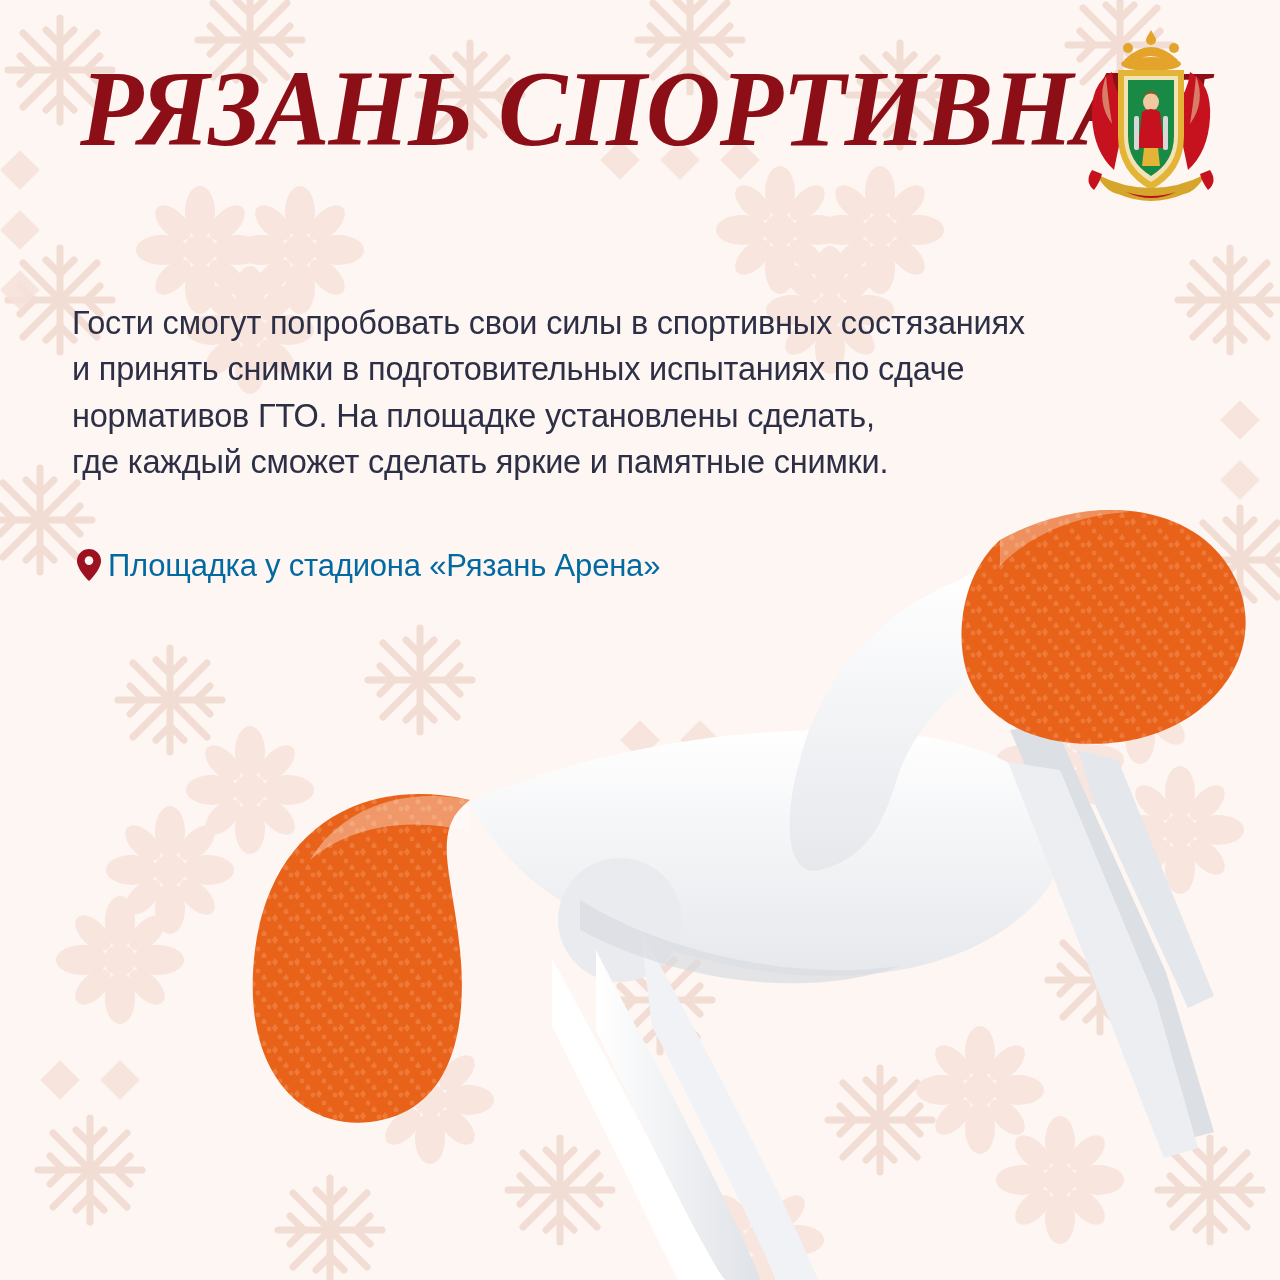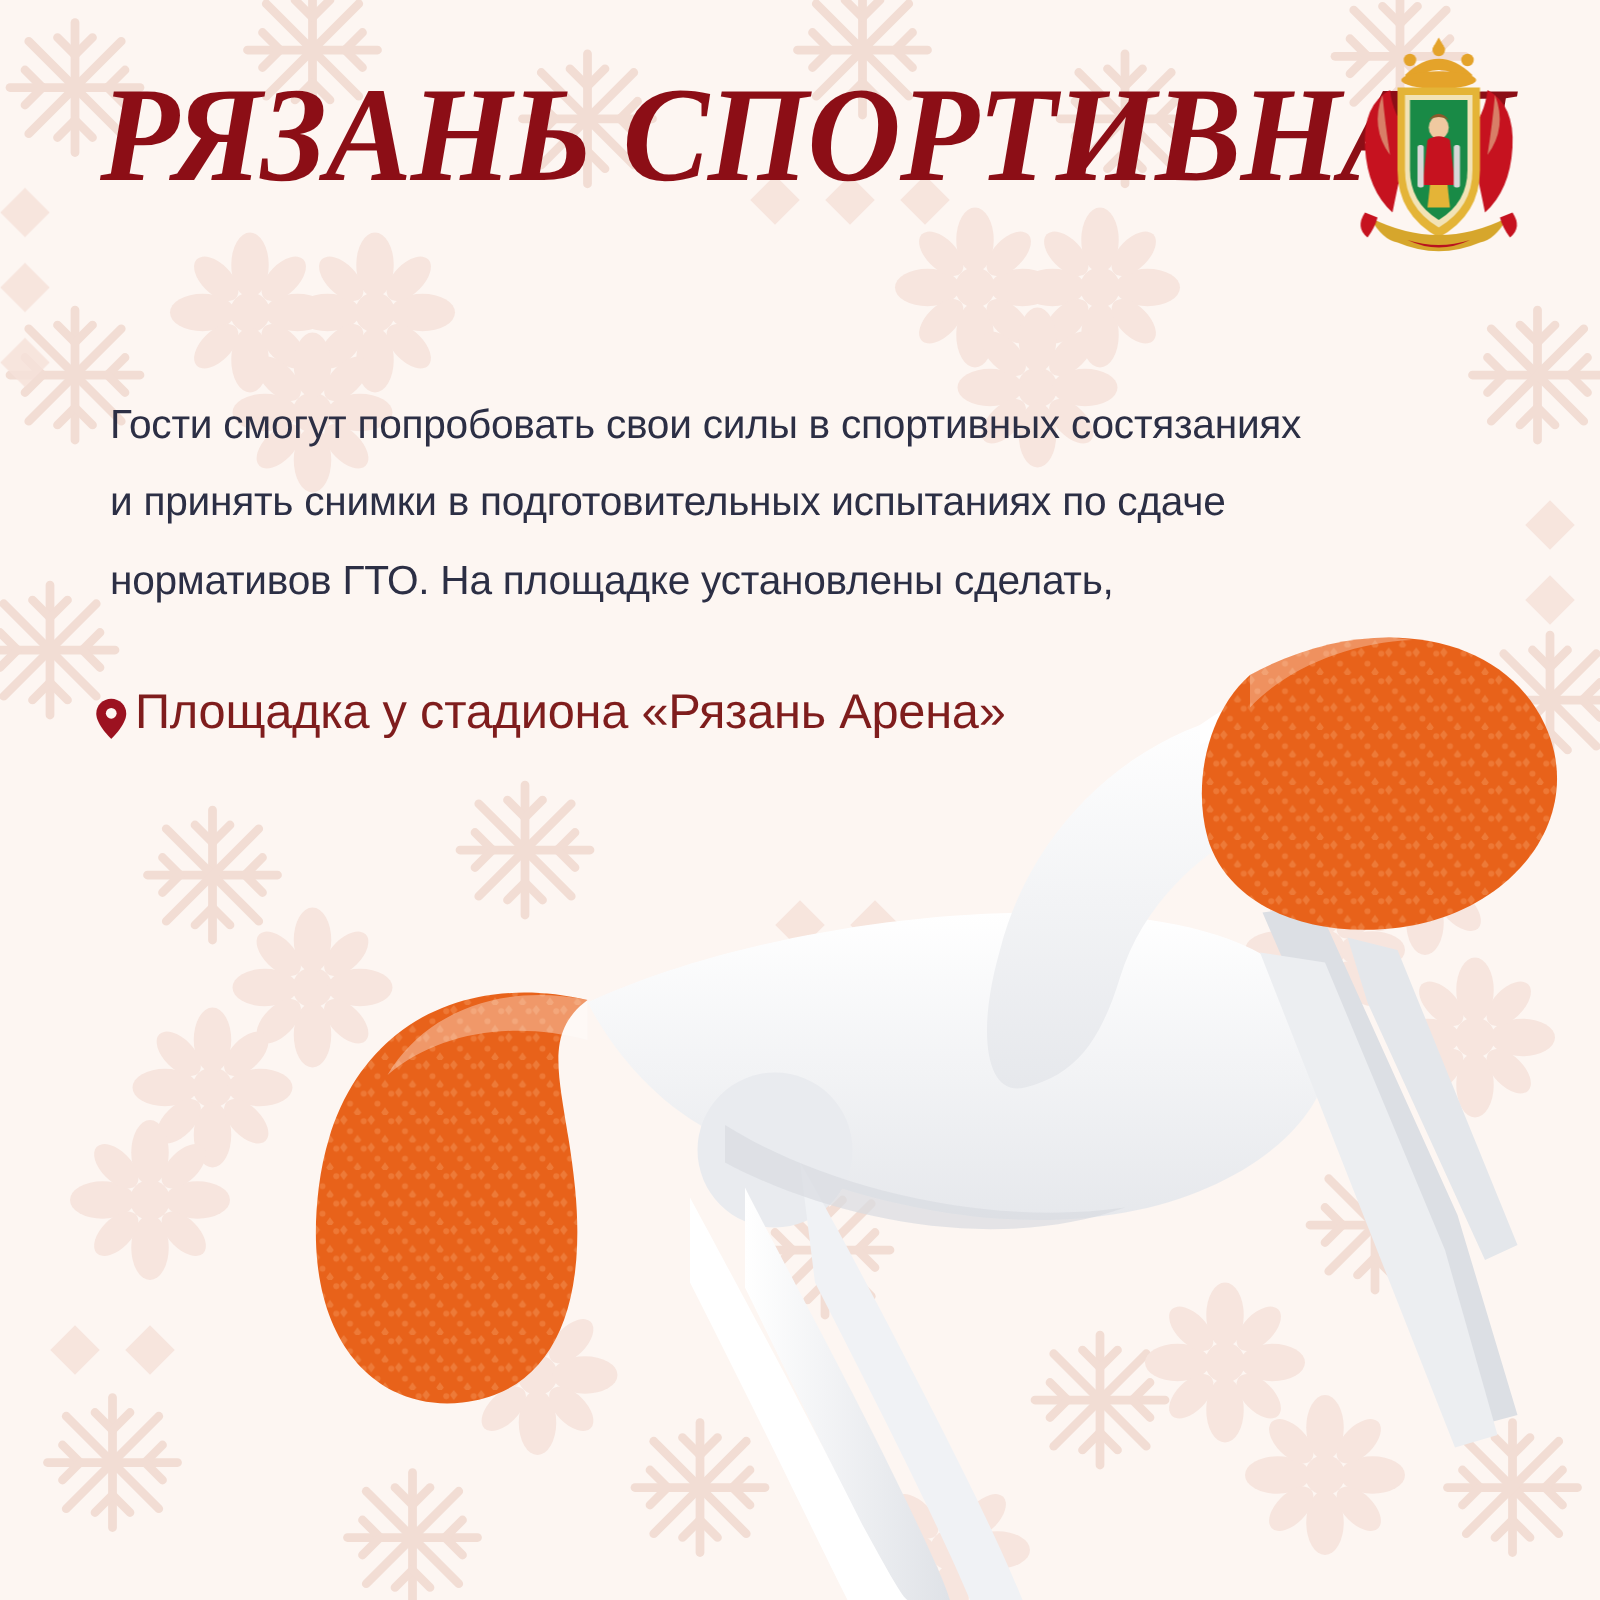--- a/index.html
+++ b/index.html
@@ -60,34 +60,34 @@
     left: 72px;
     top: 300px;
     width: 1160px;
     z-index: 5;
     color: #2c2f45;
     font-size: 32.5px;
     line-height: 1.43;
     letter-spacing: -0.2px;
   }
   .body-text p {
-    margin: 16px;
+    margin: 0;
   }
 
   
   .location {
     position: absolute;
     left: 76px;
     top: 548px;
     z-index: 5;
     display: flex;
-    align-items: flex-end;
+    align-items: flex-start;
     gap: 6px;
-    color: #7f1d1d;
-    font-size: 39px;
+    color: #0369a1;
+    font-size: 31px;
     letter-spacing: -0.2px;
   }
   .pin-icon {
     width: 26px;
     height: 34px;
     flex: 0 0 auto;
     display: block;
   }
 
   
@@ -233,20 +233,21 @@
     <path d="M144 146 q8 12 -2 20 q-6 -8 -8 -16z" fill="#c6121f"></path>
     <path d="M60 168 q25 12 50 0 q-25 8 -50 0z" fill="#b8121f"></path>
   </svg>
 
   <div class="title">РЯЗАНЬ СПОРТИВНАЯ</div>
 
   <div class="body-text">
     <p>Гости смогут попробовать свои силы в спортивных состязаниях</p>
     <p>и принять снимки в подготовительных испытаниях по сдаче</p>
     <p>нормативов ГТО. На площадке установлены сделать,</p>
+    <p>где каждый сможет сделать яркие и памятные снимки.</p>
   </div>
 
   <div class="location">
     <svg class="pin-icon" viewBox="0 0 26 34" xmlns="http://www.w3.org/2000/svg">
       <path d="M13 1 C6.4 1 1 6.3 1 12.9 C1 21.6 13 33 13 33 C13 33 25 21.6 25 12.9 C25 6.3 19.6 1 13 1 Z" fill="#9c1220"></path>
       <circle cx="13" cy="12.6" r="4.3" fill="#fdf6f2"></circle>
     </svg>
     <span>Площадка у стадиона «Рязань Арена»</span>
   </div>
 

